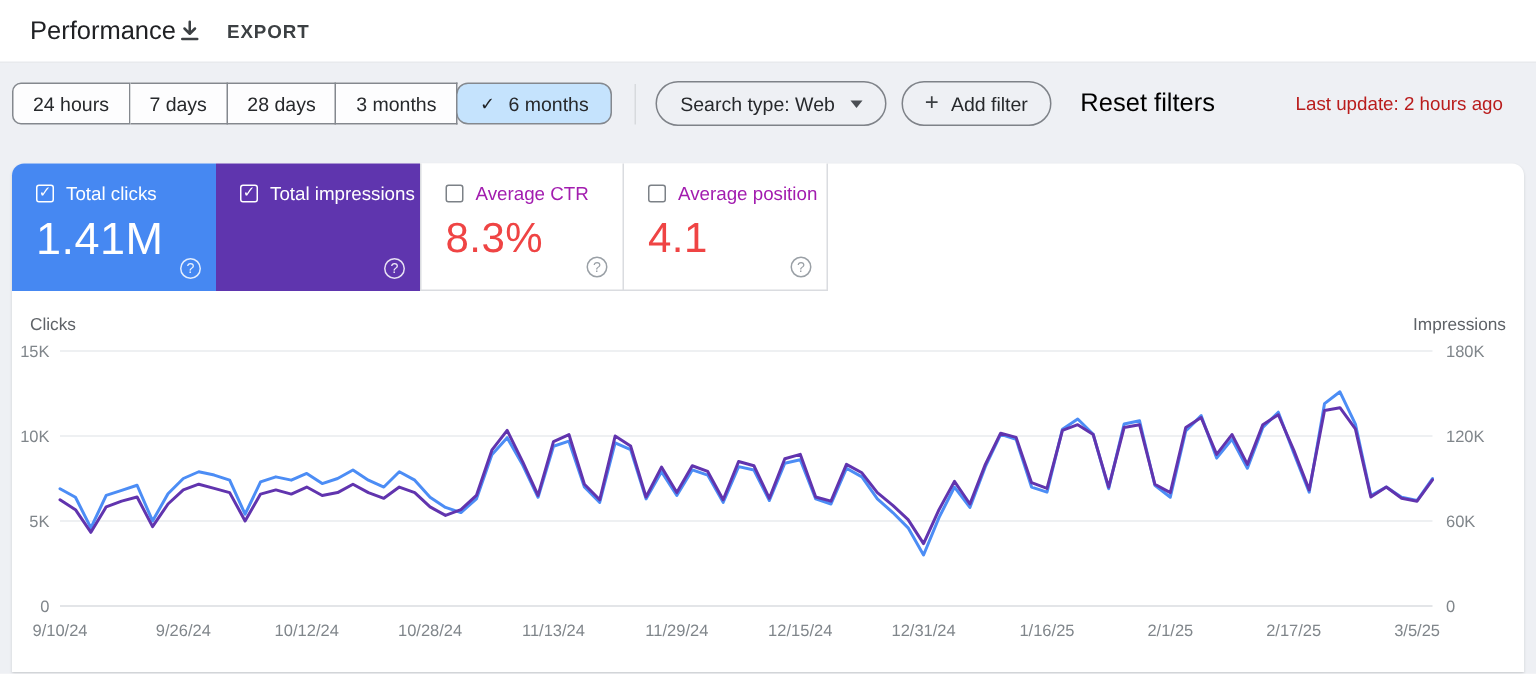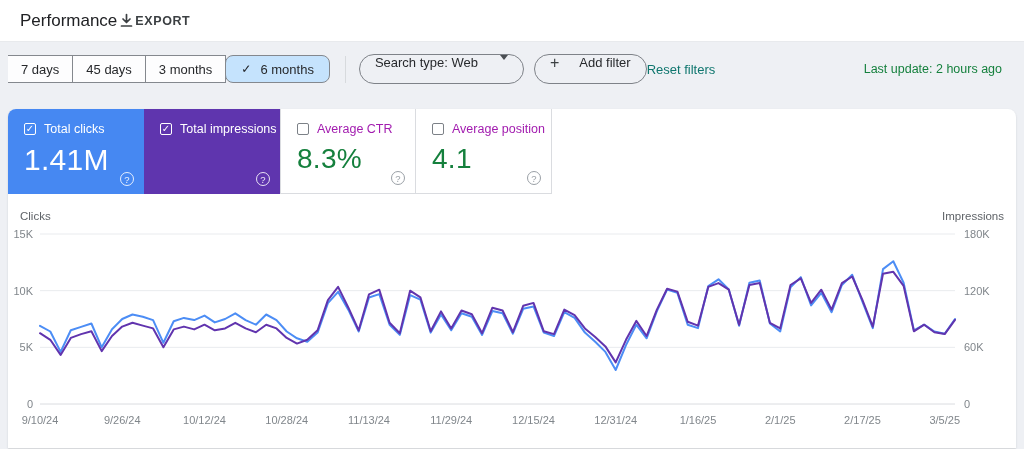--- a/index.html
+++ b/index.html
@@ -3,63 +3,63 @@
 <meta charset="utf-8">
 <style>
   * { box-sizing: border-box; }
   html,body { margin:0; padding:0; width:1024px; height:449px; overflow:hidden;
     background:#eef0f4; font-family:"Liberation Sans", sans-serif; color:#202124; }
 
   
   .topbar { height:42px; background:#fff; border-bottom:1px solid #e8eaed;
     display:flex; align-items:center; justify-content:flex-start; padding:0 22px 0 20px; }
   .page-title { font-size:17px; font-weight:500; color:#202124; }
-  .export-btn { display:flex; align-items:center; gap:1px; font-size:12.5px; font-weight:700;
+  .export-btn { display:flex; align-items:center; gap:17px; font-size:12.5px; font-weight:700;
     letter-spacing:.6px; color:#3c4043; cursor:pointer; background:none; border:none; padding:4px 2px; }
 
   
   .filterbar { height:54px; display:flex; align-items:center; padding:0 22px 0 8px; }
   .seg-group { display:flex; align-items:stretch; }
   .seg-btn { background:#fdfdfe; border:1px solid #84888e; border-left:none; height:28px;
     display:flex; align-items:center; padding:0 13px; font-size:13px; color:#27292c; cursor:pointer; }
   .seg-btn.first { border-left:1px solid #84888e; border-radius:6px 0 0 6px; }
   .seg-btn.selected { background:#c5e3fd; border:1px solid #84888e; border-radius:8px;
     margin-left:-1px; gap:9px; padding:0 15px; font-weight:500; }
   .seg-check { font-size:12px; color:#1d1f22; }
   .vdivider { width:1px; height:27px; background:#d7dadd; margin:0 13px 0 15px; }
-  .pill { display:flex; align-items:flex-start; gap:20px; height:30px; border:1px solid #7e8288;
+  .pill { display:flex; align-items:center; gap:8px; height:30px; border:1px solid #7e8288;
     border-radius:16px; padding:0 15px; font-size:13px; color:#27292c; background:transparent; cursor:pointer; }
   .pill + .pill { margin-left:10px; }
   .caret { width:0; height:0; border-left:4px solid transparent; border-right:4px solid transparent;
     border-top:5px solid #4a4e53; margin-left:2px; }
   .plus-glyph { font-size:16px; color:#3c4043; line-height:1; }
-  .reset-link { color:#0f766e; font-size:13px; font-weight:500;
+  .reset-link { margin-left:19px; color:#000000; font-size:17px; font-weight:500;
     text-decoration:none; cursor:pointer; }
-  .last-update { margin-left:auto; color:#15803d; font-size:12.5px;text-align:right; }
+  .last-update { margin-left:auto; color:#b91c1c; font-size:12.5px;text-align:right; }
 
   
   .panel { margin:13px 8px 0 8px; width:1008px; height:339px; background:#fff;
     border-radius:8px 8px 0 0; box-shadow:0 1px 2px rgba(60,64,67,.18); position:relative; }
 
   
   .metric-row { display:flex; height:85px; }
   .mcard { width:136px; position:relative; padding:13px 10px 8px 16px; cursor:pointer; }
   .mcard.clicks { background:#4688f2; border-radius:8px 0 0 0; color:#fff; }
   .mcard.impressions { background:#5f35ae; color:#fff; }
   .mcard.plain { background:#fff; border-right:1px solid #dadce0; border-bottom:1px solid #dadce0; }
   .mcard.ctr { border-left:1px solid #dadce0; }
   .chk-row { display:flex; align-items:center; gap:8px; font-size:12.5px; white-space:nowrap; }
   .mcard.clicks .chk-row, .mcard.impressions .chk-row { color:#fff; }
   .mcard.plain .chk-row { color:#a21caf; }
   .checkbox { width:12px; height:12px; border-radius:2px; flex:0 0 auto;
     display:flex; align-items:center; justify-content:center; font-size:10px; line-height:1; }
   .checkbox.checked { border:1.5px solid #fff; color:#fff; }
   .checkbox.empty { border:1.5px solid #7c8187; color:transparent; }
   .mvalue { margin-top:7px; font-size:30px; letter-spacing:.3px; color:#fff; }
-  .mcard.plain .mvalue { font-size:28px; color:#15803d; }
+  .mcard.plain .mvalue { font-size:28px; color:#ef4444; }
   .help-icon { position:absolute; right:10px; bottom:8px; width:14px; height:14px; border-radius:50%;
     display:flex; align-items:center; justify-content:center; font-size:9.5px; }
   .mcard.clicks .help-icon, .mcard.impressions .help-icon { border:1.2px solid rgba(255,255,255,.85); color:rgba(255,255,255,.9); }
   .mcard.plain .help-icon { border:1.2px solid #9aa0a6; color:#9aa0a6; }
 
   .chart-wrap { position:absolute; left:0; top:95px; width:808px; height:244px; }
   svg text { font-family:"Liberation Sans", sans-serif; }
 </style>
 </head>
 <body>
@@ -70,22 +70,23 @@
     <svg width="15" height="15" viewBox="0 0 15 15">
       <path d="M7.5 1.5 v7.5 M4 6 l3.5 3.5 L11 6" stroke="#3c4043" stroke-width="1.7" fill="none" stroke-linecap="round" stroke-linejoin="round"></path>
       <path d="M2.5 13 h10" stroke="#3c4043" stroke-width="1.7" stroke-linecap="round"></path>
     </svg>
     <span>EXPORT</span>
   </button>
 </div>
 
 <div class="filterbar">
   <div class="seg-group">
+    <button class="seg-btn first">24 hours</button>
     <button class="seg-btn">7 days</button>
-    <button class="seg-btn">45 days</button>
+    <button class="seg-btn">28 days</button>
     <button class="seg-btn">3 months</button>
     <button class="seg-btn selected">
       <span class="seg-check">✓</span>
       <span>6 months</span>
     </button>
   </div>
 
   <div class="vdivider"></div>
 
   <button class="pill">

